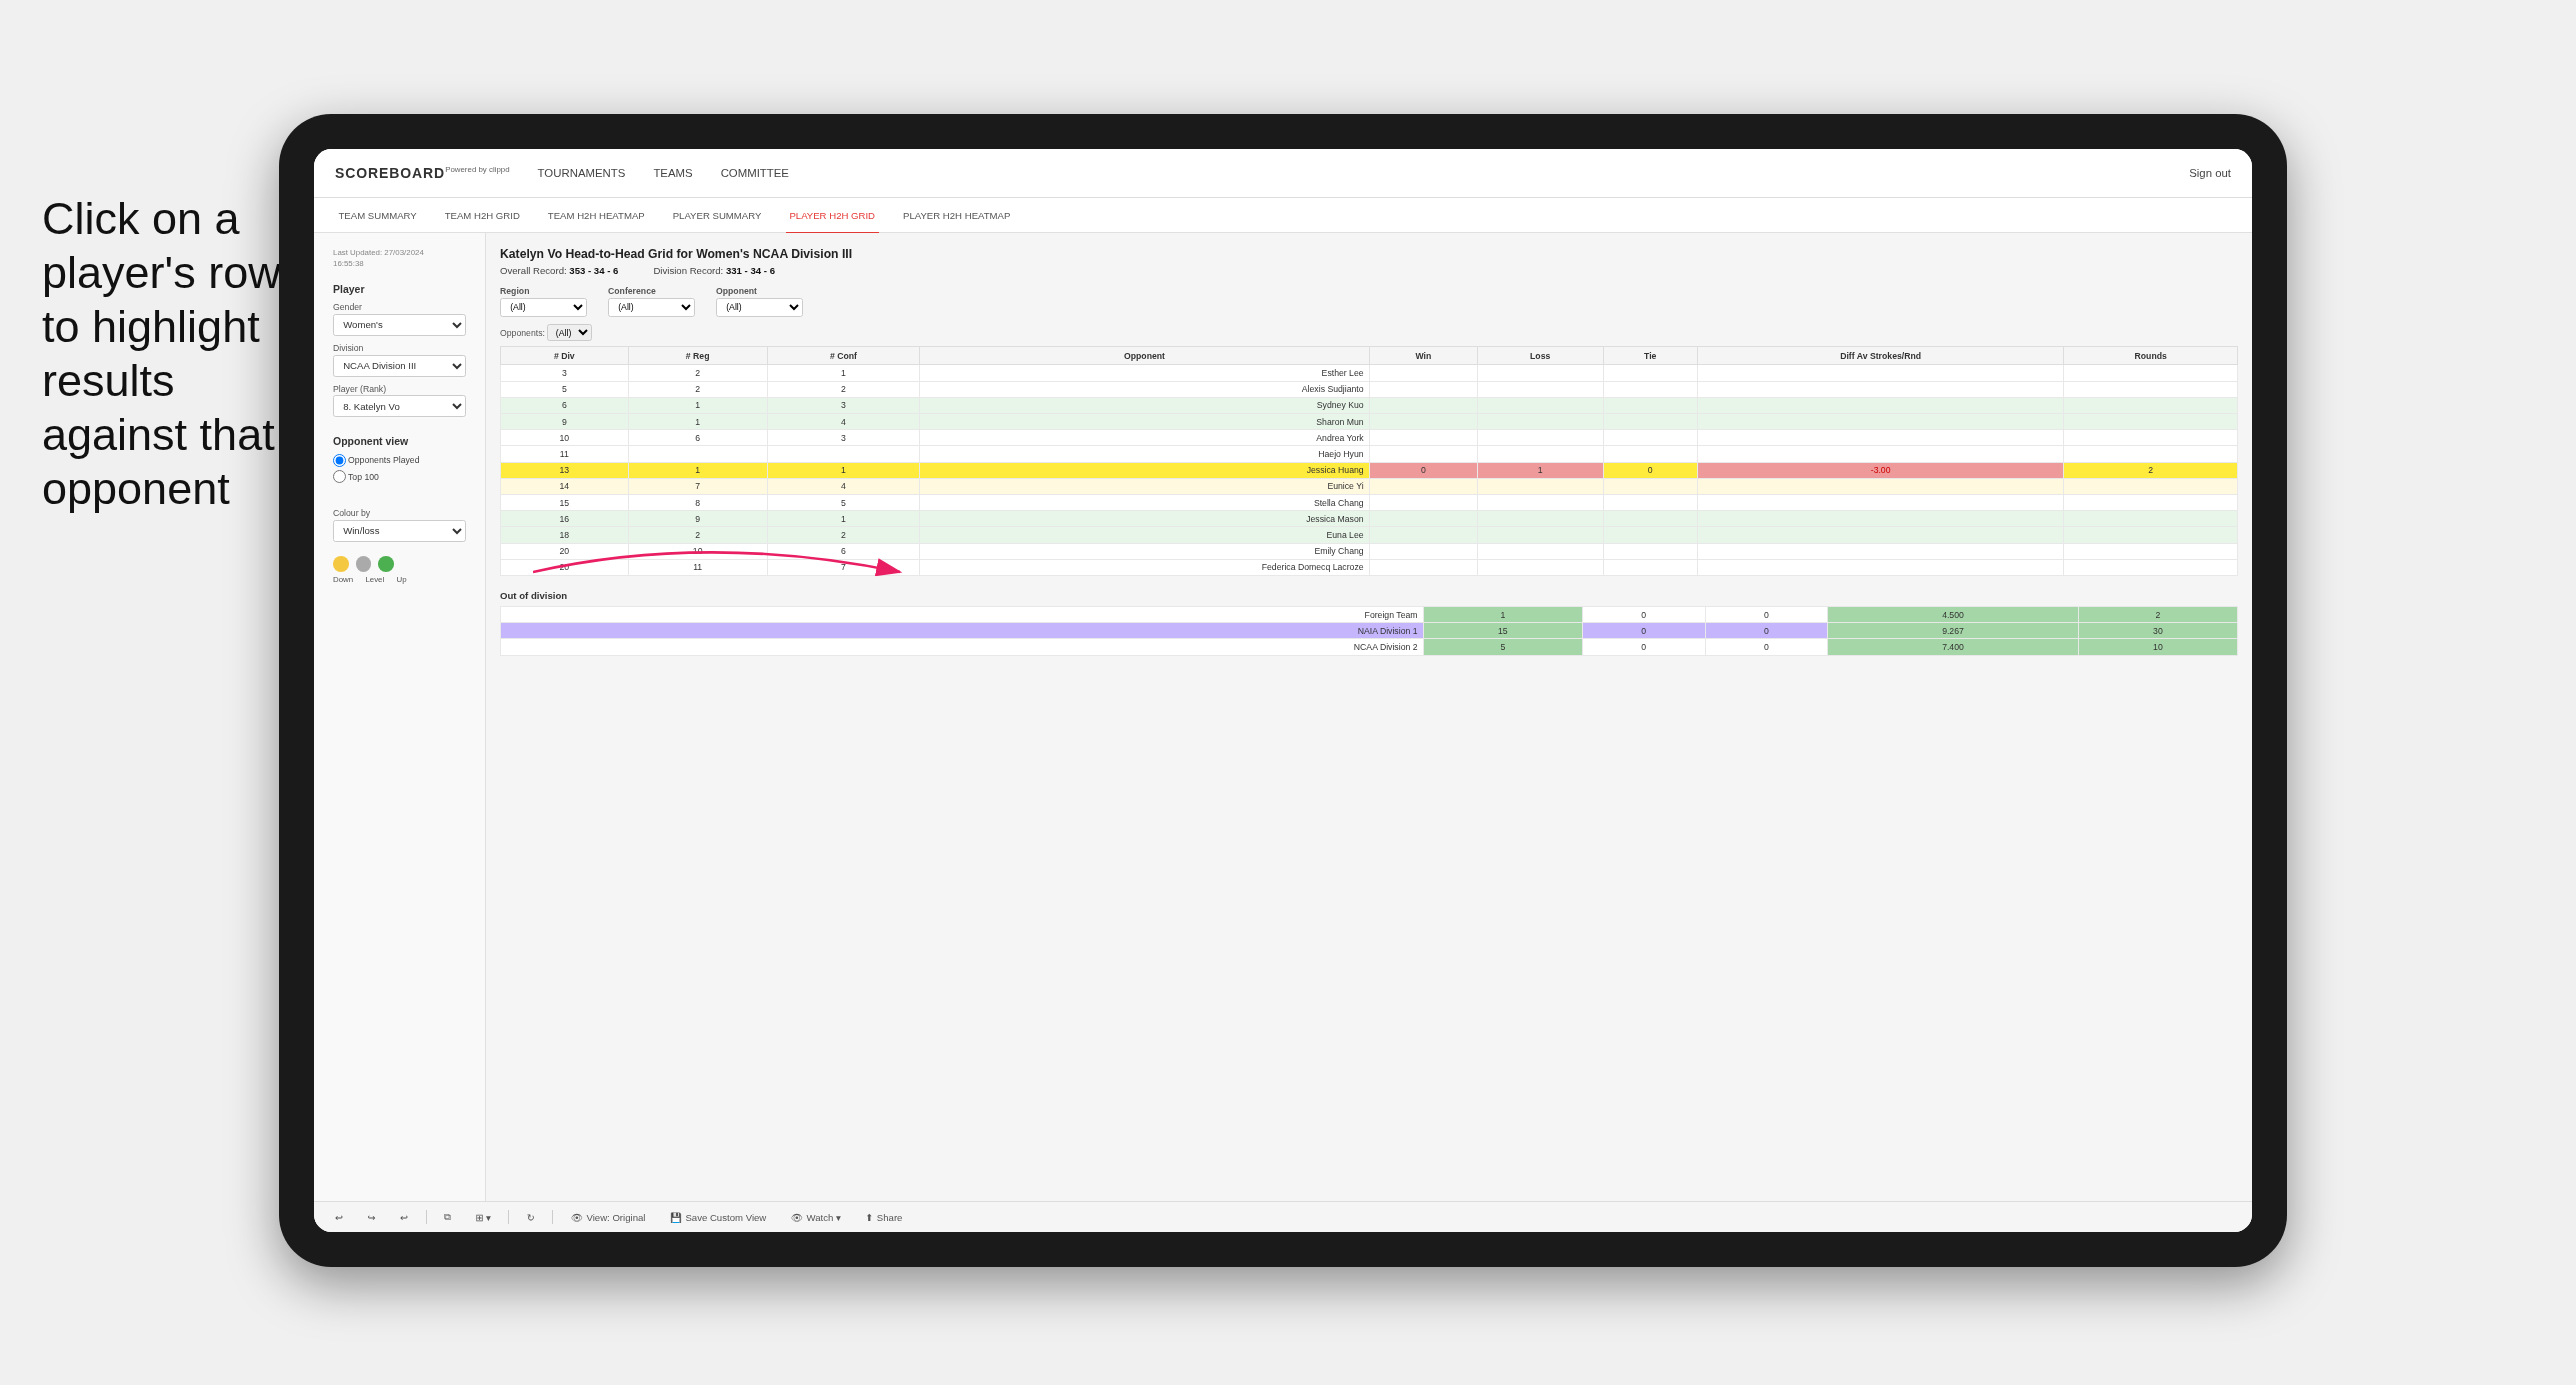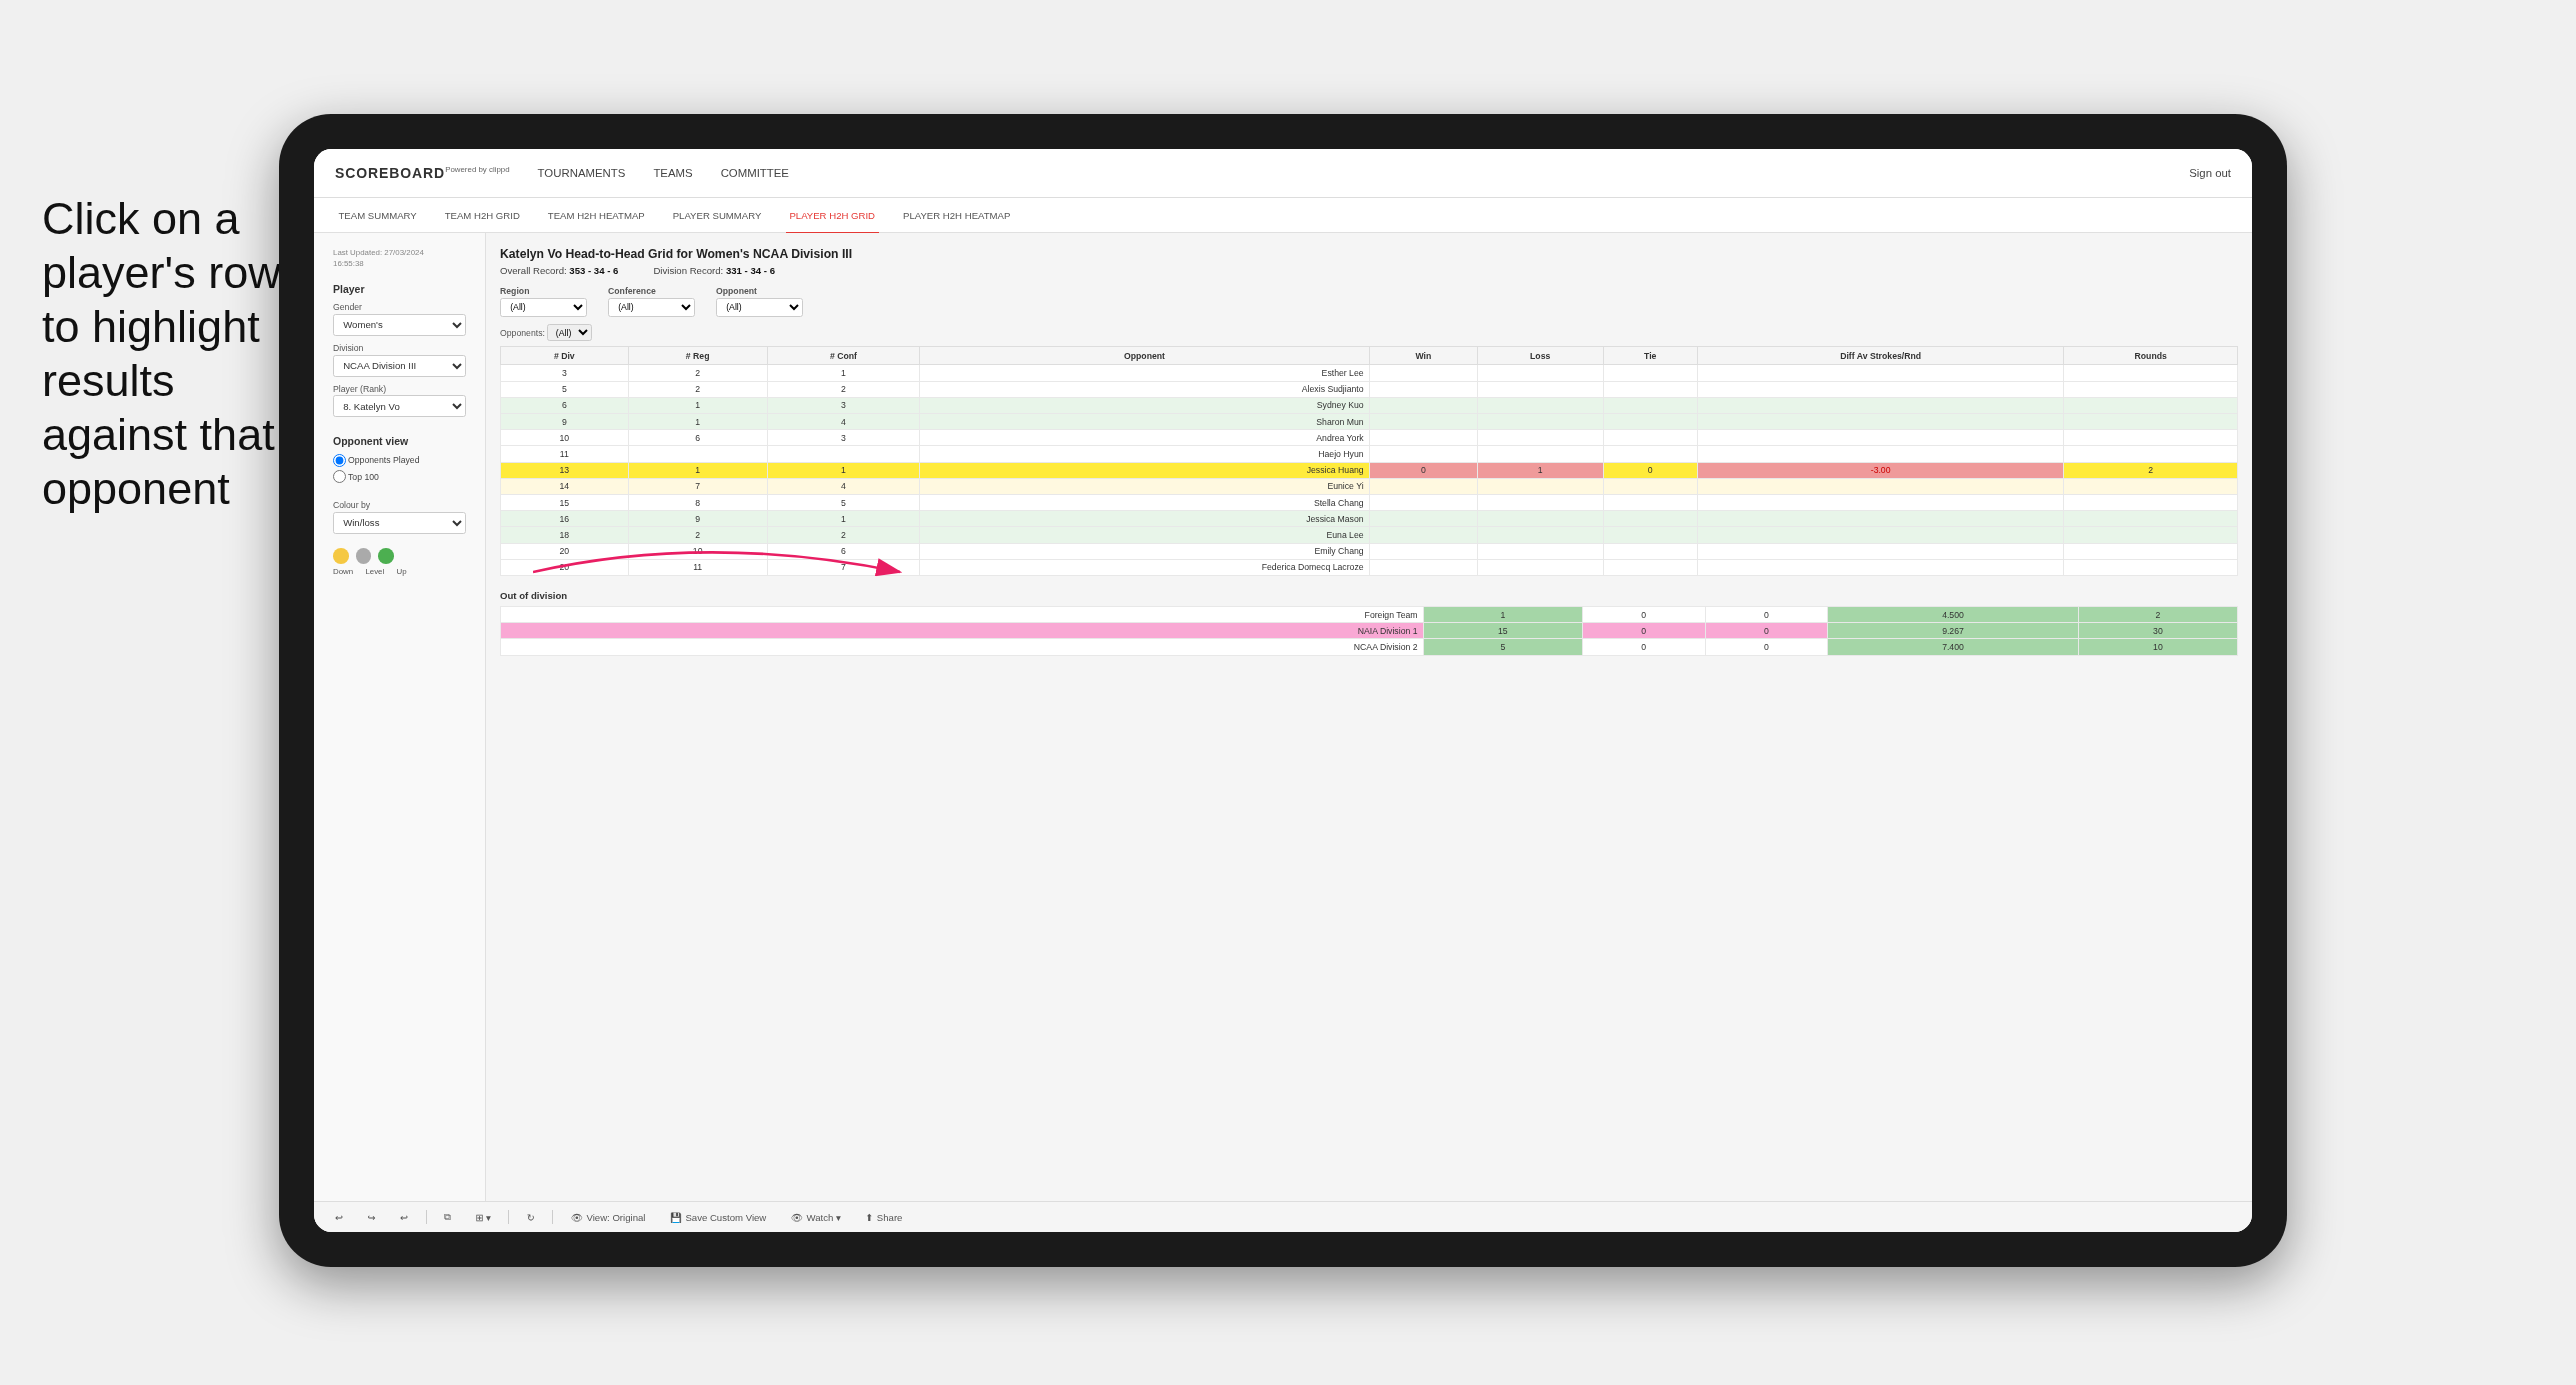--- a/index.html
+++ b/index.html
@@ -188,21 +188,21 @@
 
     .radio-item {
       display: flex;
       align-items: center;
       gap: 2px;
       font-size: 8.7px;
       color: #444;
     }
 
     .colour-section {
-      margin-top: 17px;
+      margin-top: 25px;
     }
 
     .colour-dots {
       display: flex;
       gap: 7px;
       margin-top: 7px;
       align-items: center;
     }
 
     .dot {
@@ -626,21 +626,21 @@
           <table class="data-table">
             <tbody id="out-tbody">
             <tr style="background: rgb(255, 255, 255);">
       <td class="opponent-name" style="text-align:right; min-width:122px;">Foreign Team</td>
       <td style="background:#a5d6a7;">1</td>
       <td>0</td>
       <td>0</td>
       <td style="background:#a5d6a7;">4.500</td>
       <td style="background:#a5d6a7;">2</td>
     </tr>
-                <tr style="background: #f9a8d4;">
+                <tr style="background: #c4b5fd;">
       <td class="opponent-name" style="text-align:right; min-width:122px;">NAIA Division 1</td>
       <td style="background:#a5d6a7;">15</td>
       <td>0</td>
       <td>0</td>
       <td style="background:#a5d6a7;">9.267</td>
       <td style="background:#a5d6a7;">30</td>
     </tr>
                 <tr style="background: rgb(255, 255, 255);">
       <td class="opponent-name" style="text-align:right; min-width:122px;">NCAA Division 2</td>
       <td style="background:#a5d6a7;">5</td>

